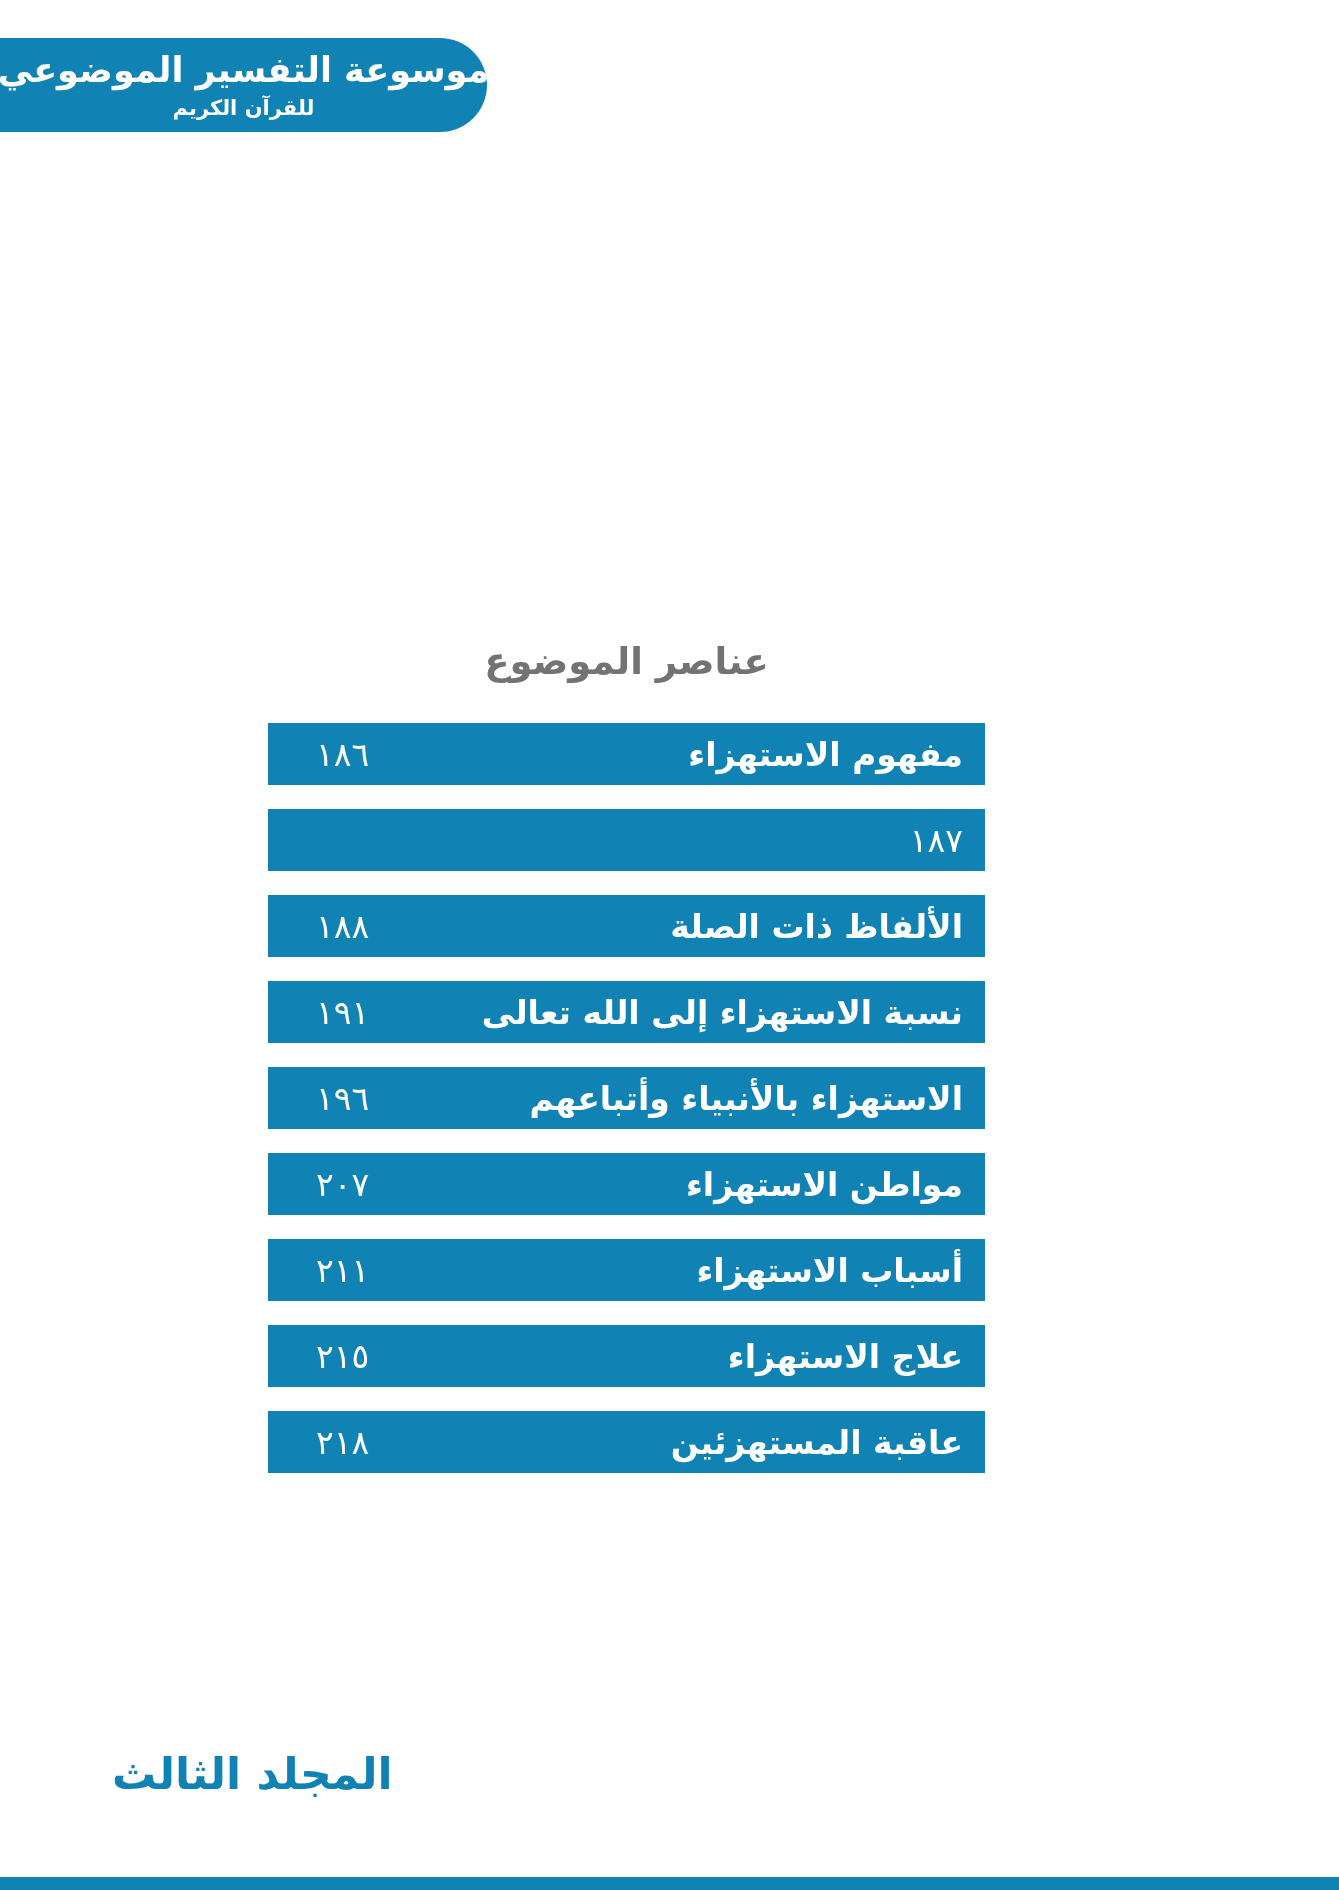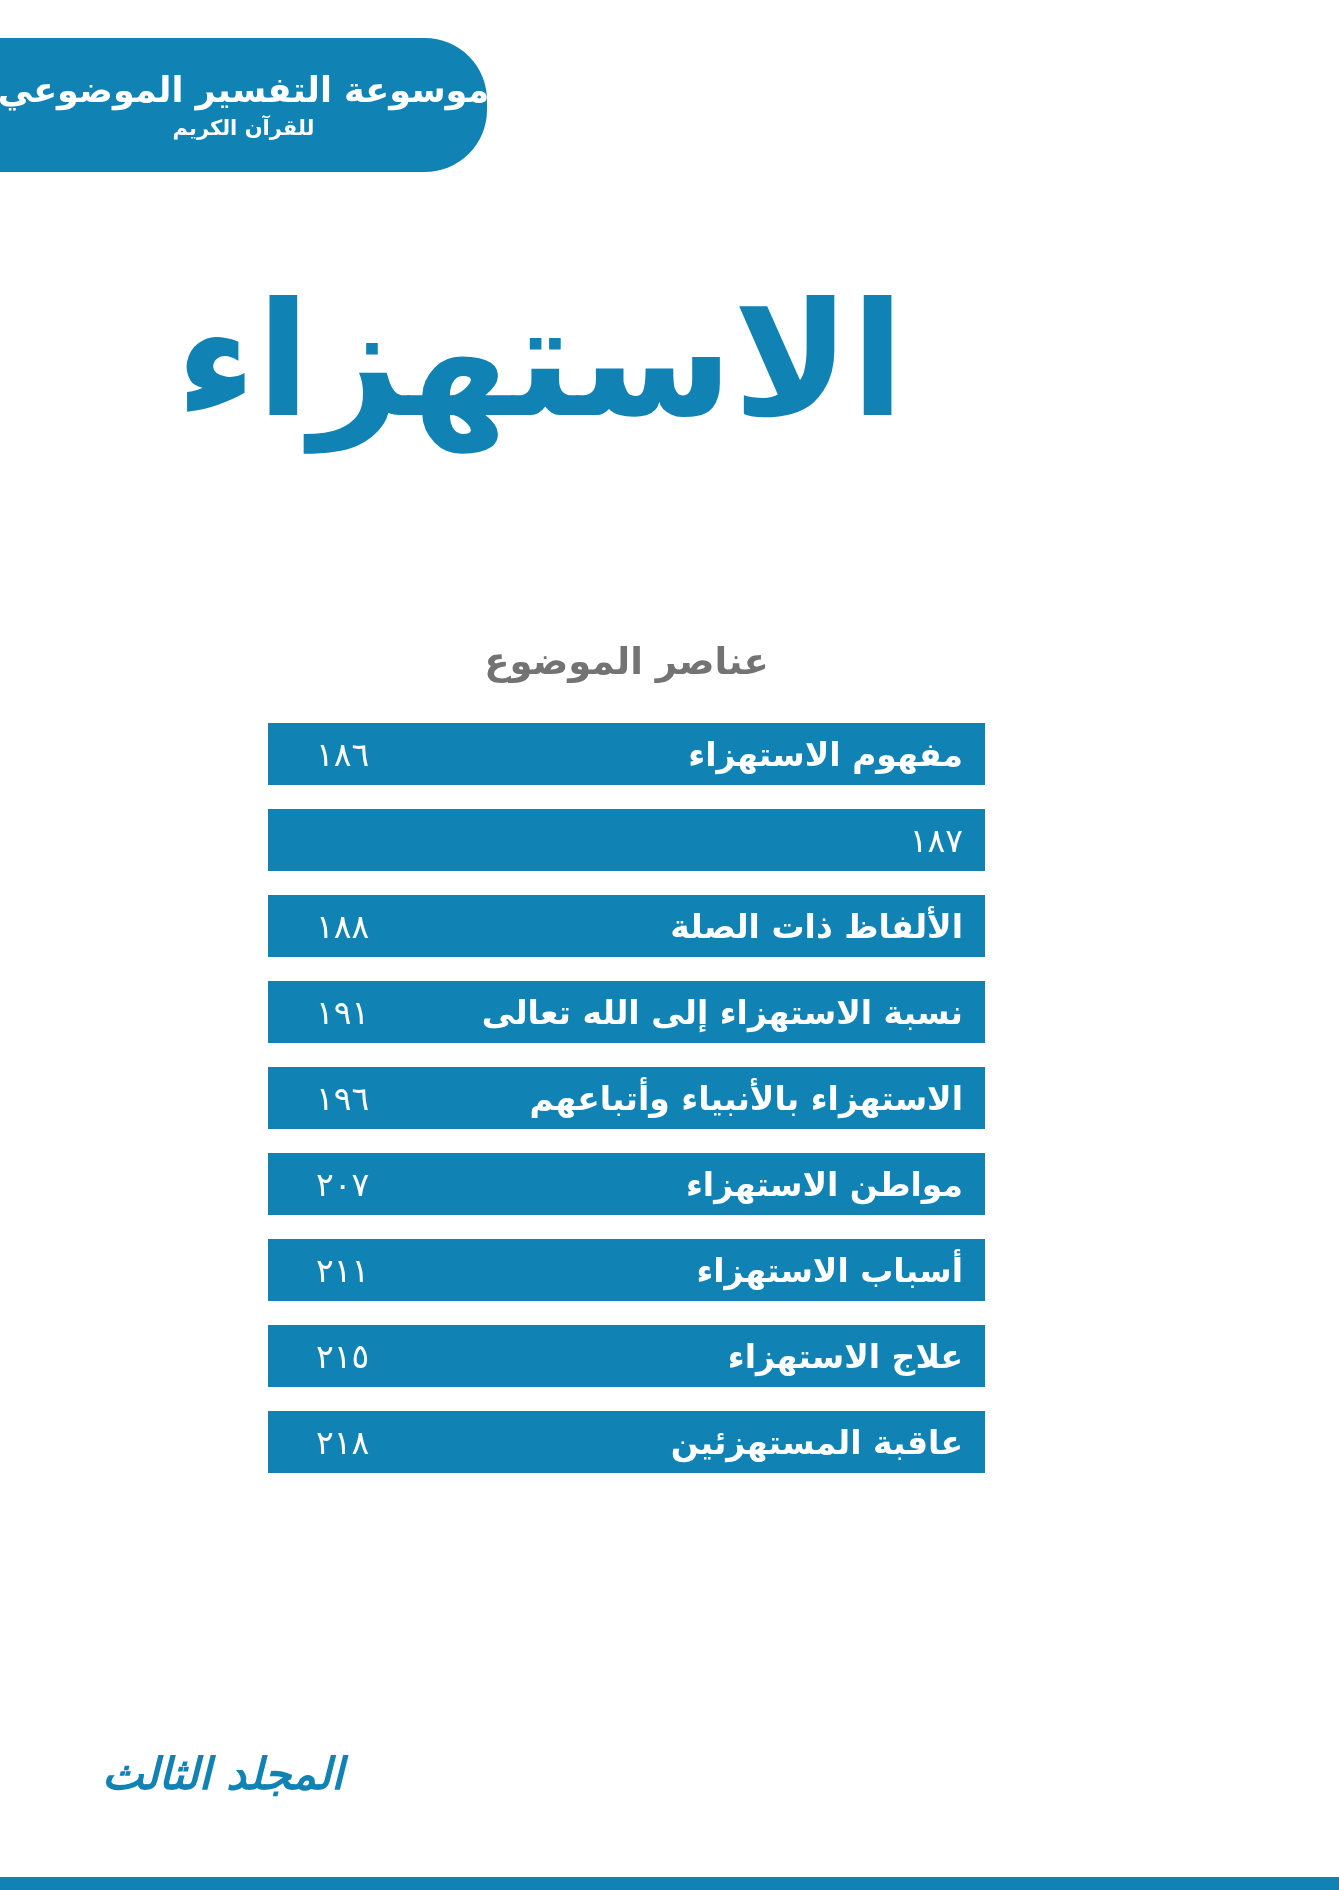--- a/index.html
+++ b/index.html
@@ -8,21 +8,21 @@
     position:relative;
     width:1339px; height:1890px;
     background:#ffffff;
     overflow:hidden;
     direction:rtl;
   }
   
   .banner {
     position:absolute;
     left:0; top:38px;
-    width:487px; height:134px;
+    width:487px; height:94px;
     background:#1082b4;
     border-radius:0 62px 62px 0;
     display:flex; flex-direction:column;
     align-items:center; justify-content:center;
     color:#ffffff;
     direction:rtl;
   }
   .banner-title {
     font-size:35px; font-weight:bold;
     white-space:nowrap;
@@ -78,47 +78,45 @@
     white-space:nowrap;
   }
   .toc-page {
     font-size:33px;
     font-weight:normal;
     letter-spacing:2px;
   }
   
   .volume-label {
     position:absolute;
-    left:102px; top:1748px;
+    left:112px; top:1748px;
     color:#1082b4;
     font-size:44px;
     font-weight:bold;
     direction:rtl;
     white-space:nowrap;
-    font-style:italic;
   }
   
   .bottom-strip {
     position:absolute;
     left:0; bottom:0;
     width:100%; height:13px;
     background:#1082b4;
   }
 </style>
 </head>
 <body>
 
 <div class="page">
 
   <div class="banner">
     <div class="banner-title">موسوعة التفسير الموضوعي</div>
     <div class="banner-subtitle">للقرآن الكريم</div>
   </div>
 
-  <div class="main-title">الاستهزاء</div>
 
   <div class="toc-heading">عناصر الموضوع</div>
 
   <div class="toc">
     <div class="toc-row">
       <span class="toc-label">مفهوم الاستهزاء</span>
       <span class="toc-page">١٨٦</span>
     </div>
     <div class="toc-row">
       <span class="toc-page">١٨٧</span>

